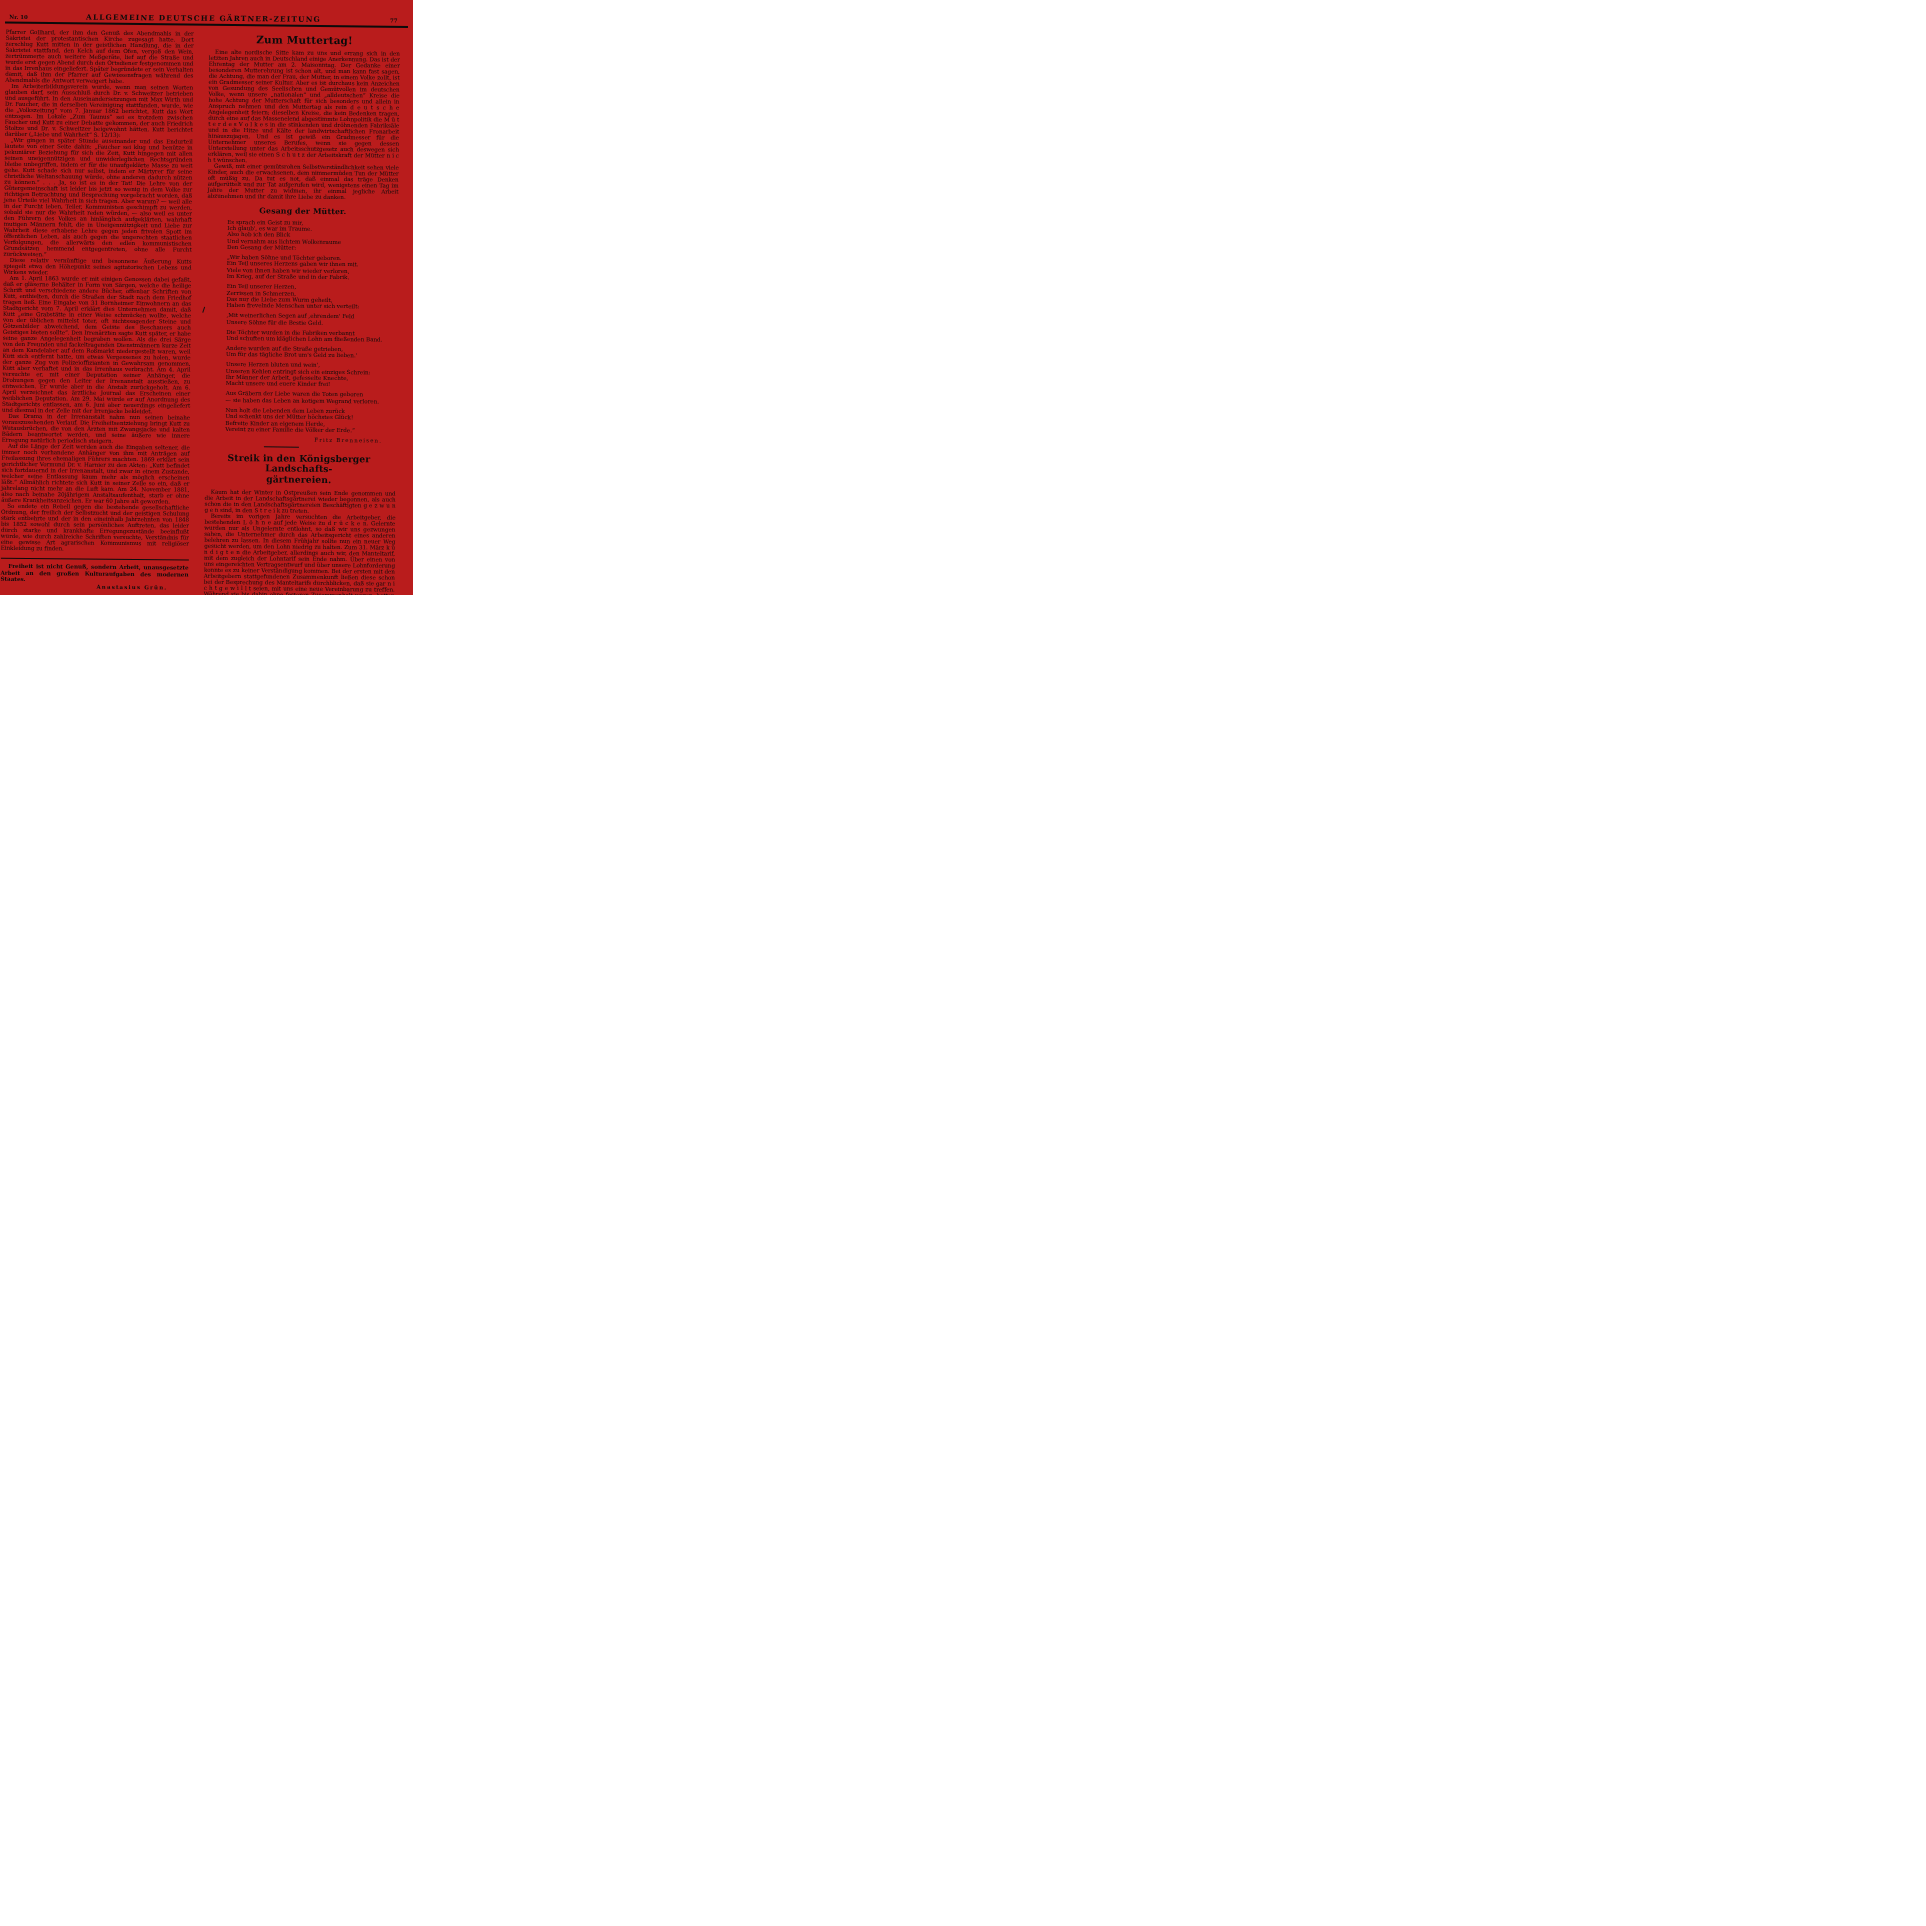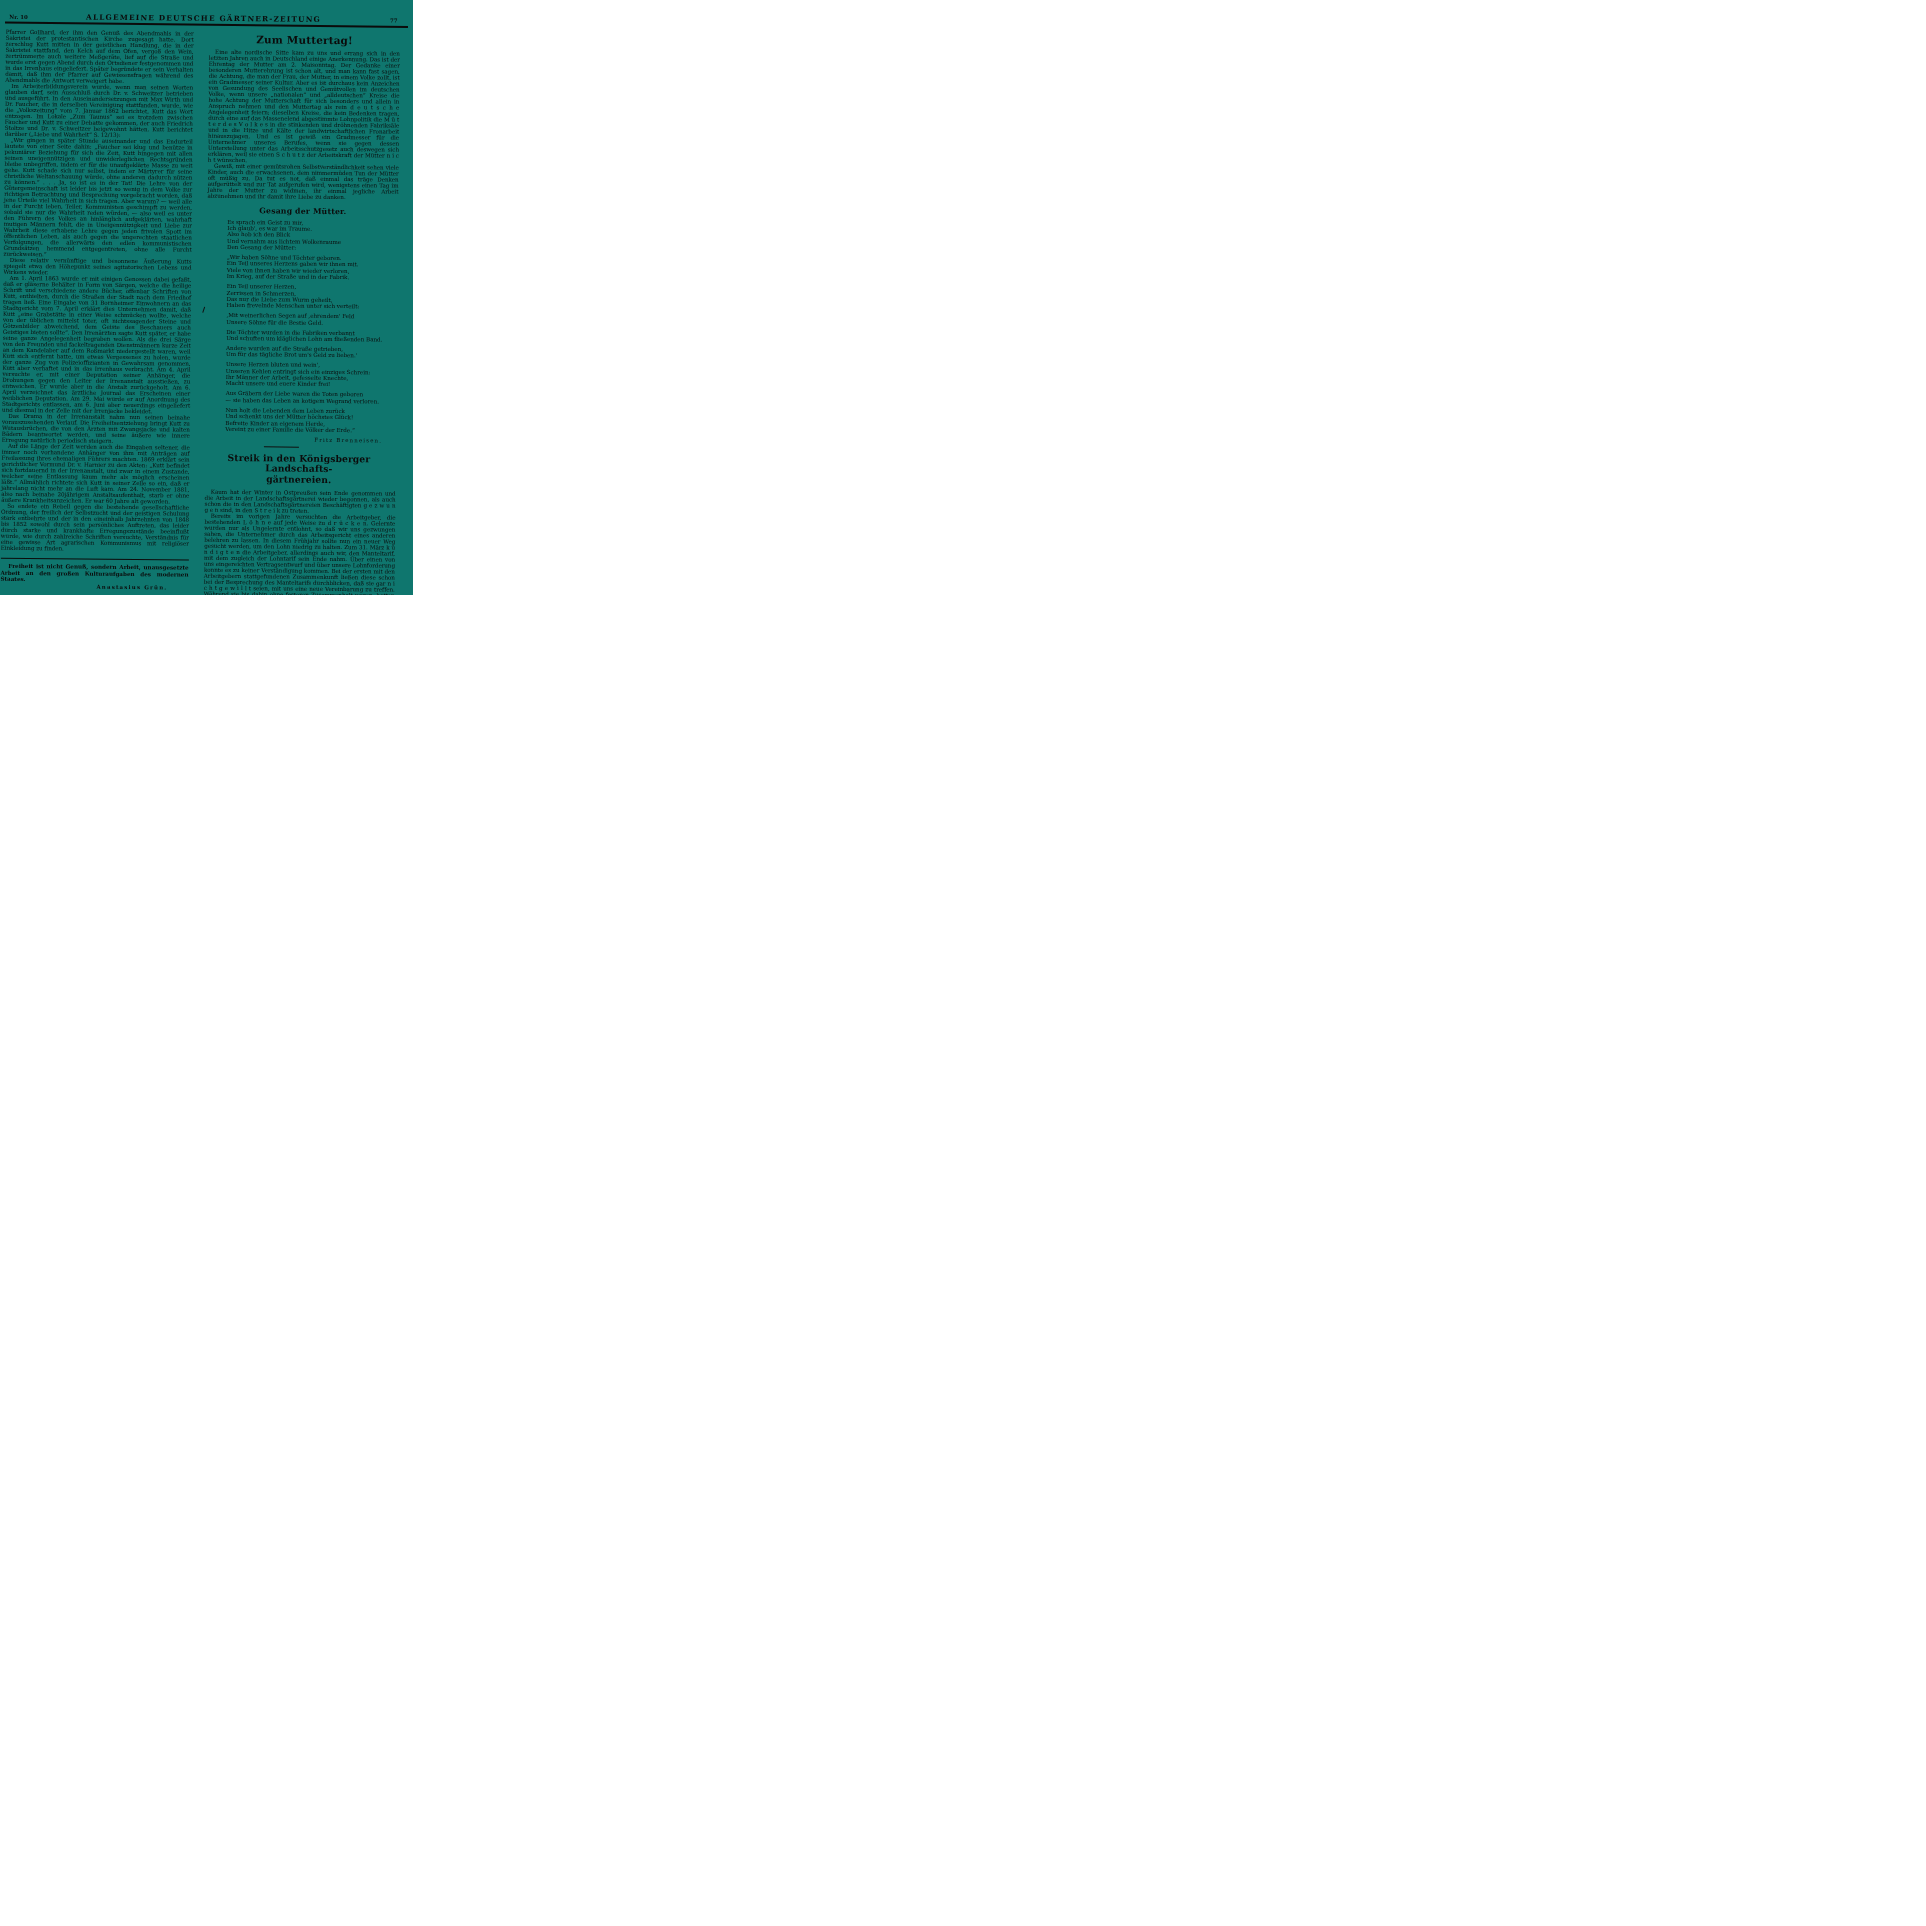--- a/index.html
+++ b/index.html
@@ -1,16 +1,16 @@
 <!DOCTYPE html>
 <html style="font-size:6.2px"><head>
 <meta charset="utf-8">
 <style>
   html,body{margin:0;padding:0;background:#ffffff;}
-  .scan{position:relative;width:413px;height:595px;background:#0f766e;overflow:hidden;}
+  .scan{position:relative;width:413px;height:595px;background:#b91c1c;overflow:hidden;}
   .sheet{position:relative;width:100%;height:100%;color:#0b0b0b;
          font-family:"DejaVu Serif","Liberation Serif",serif;
          transform:rotate(.55deg);transform-origin:23px 23px;}
   .page-header{display:flex;justify-content:space-between;align-items:baseline;
                padding:11.6px 15.4px 0 9.2px;}
   .issue{font-size:5.4px;font-weight:bold;white-space:nowrap;}
   .masthead{font-size:7.3px;font-weight:bold;letter-spacing:1.2px;white-space:nowrap;
             transform:translateX(-5.4px);}
   .pagenum{font-size:5.4px;font-weight:bold;}
   .header-rule{height:1.5px;background:#0b0b0b;margin:1.9px 5.4px 0 4.6px;transform:rotate(.12deg);}

